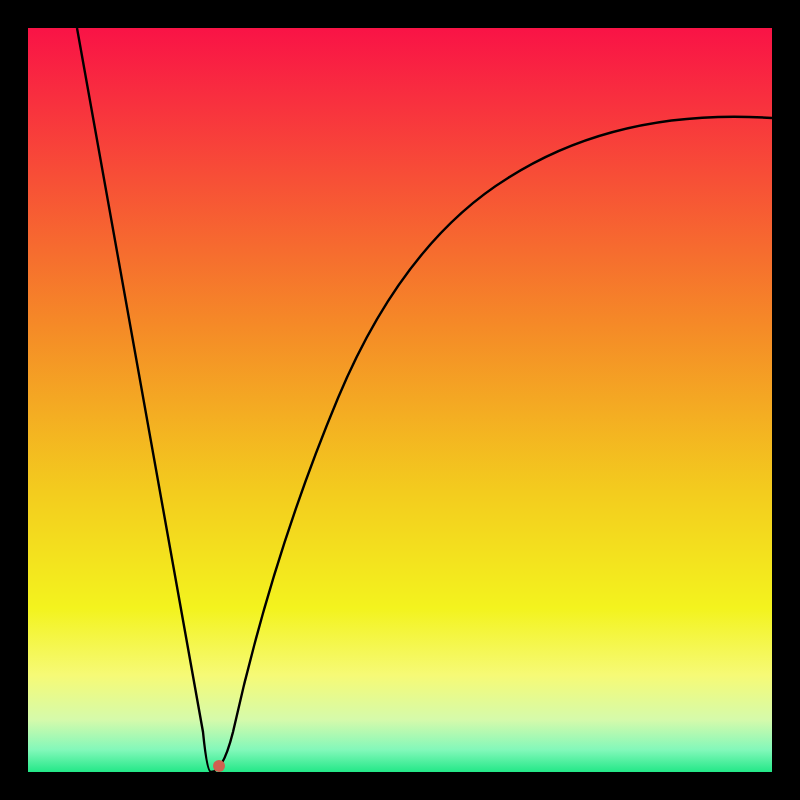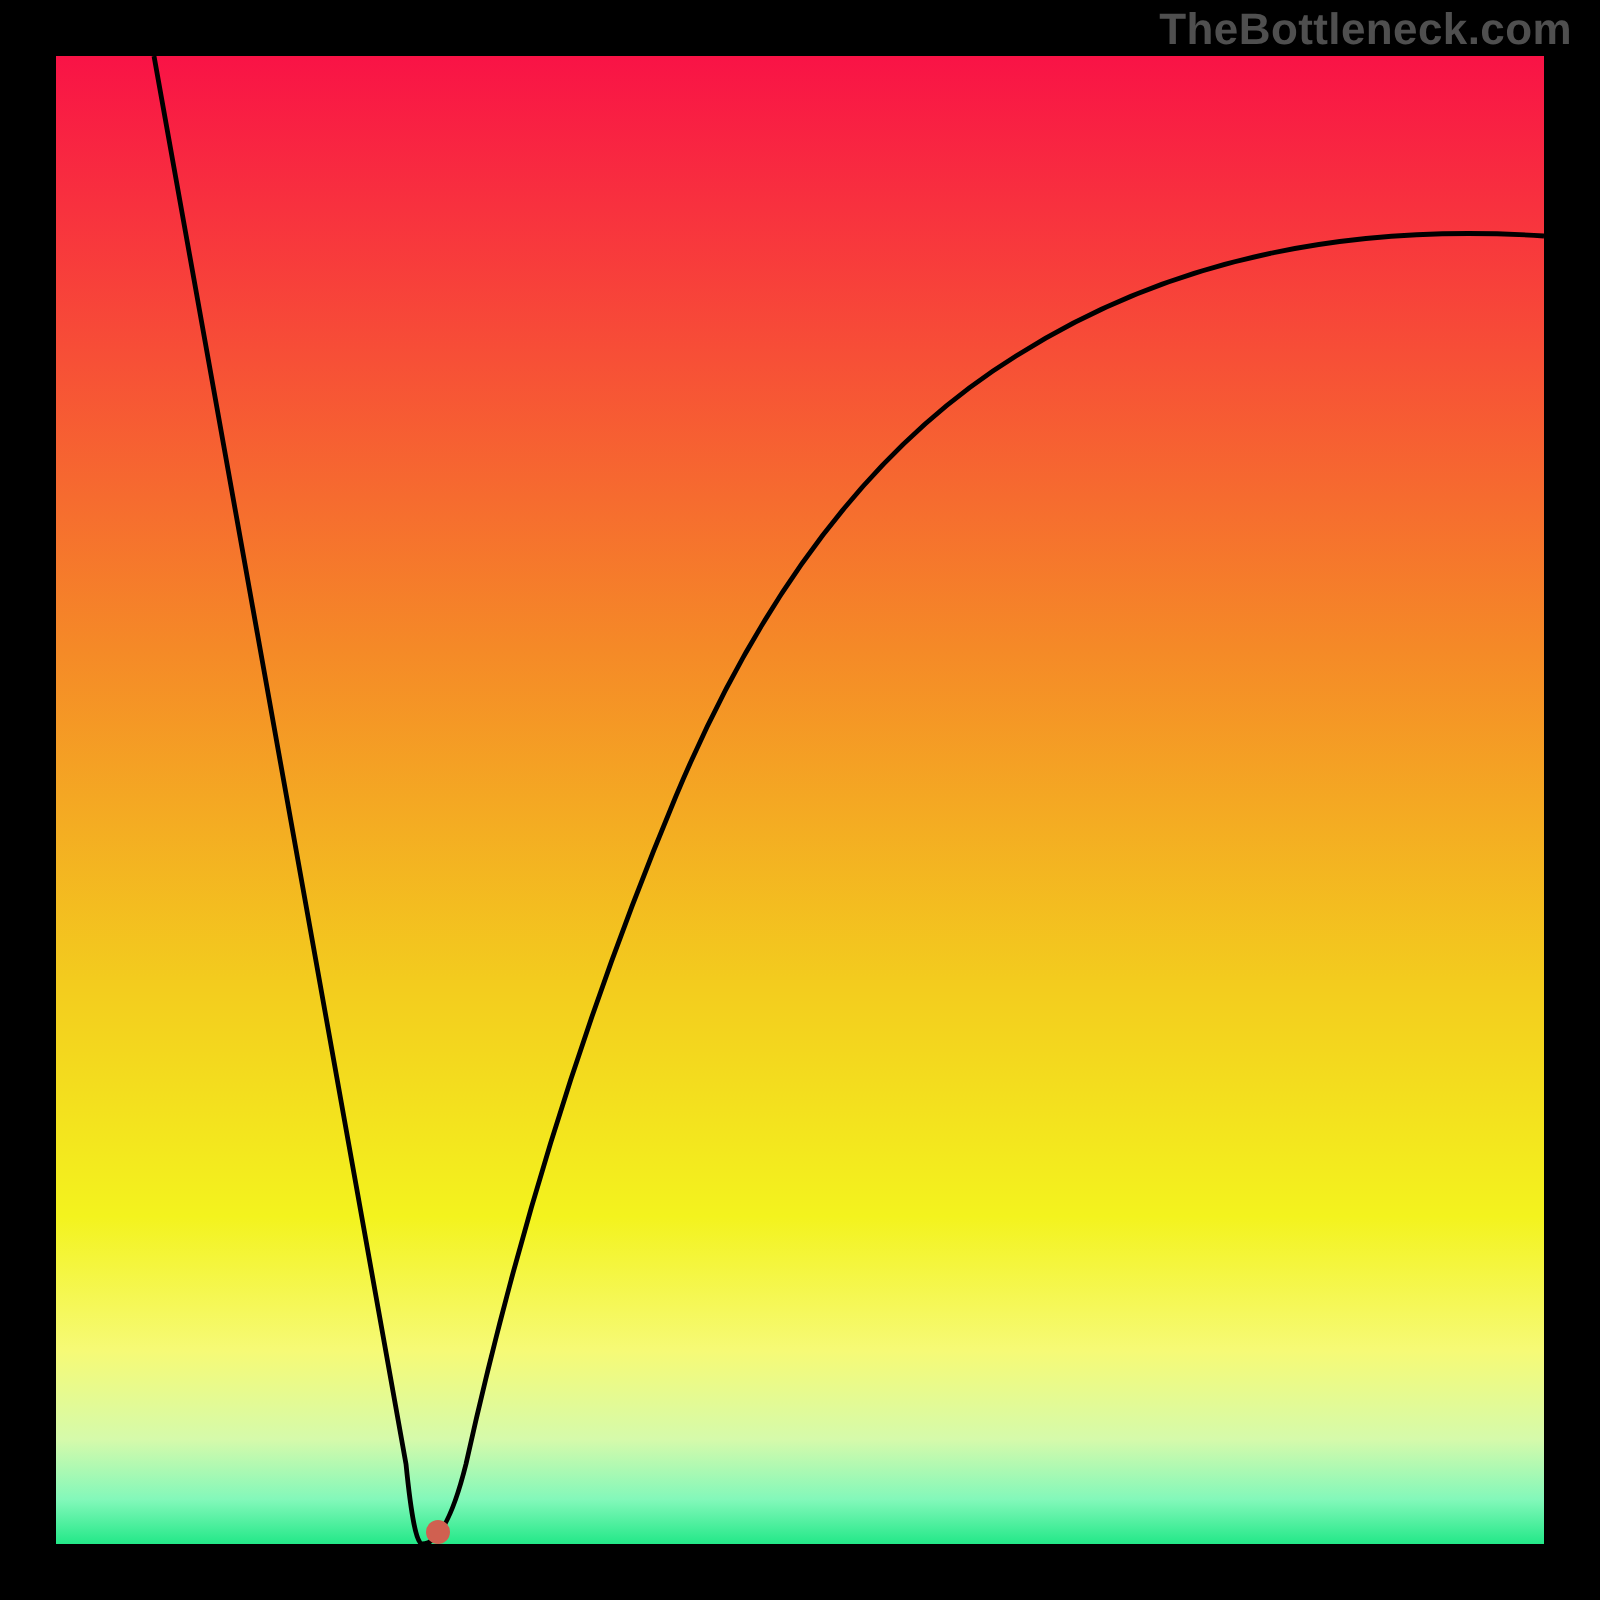--- a/index.html
+++ b/index.html
@@ -47,21 +47,20 @@
     inset: 0;
     width: 100%;
     height: 100%;
   }
 </style>
 </head>
 <body>
 
 <div class="frame">
 
-  <div class="watermark">TheBottleneck.com</div>
 
   <div class="plot-area">
 
     <svg class="gradient" viewBox="0 0 744 744" preserveAspectRatio="none">
       <defs>
         <linearGradient id="bg-grad" x1="0" y1="0" x2="0" y2="1">
             <stop offset="0%" stop-color="#f91346"></stop>
             <stop offset="40%" stop-color="#f58a27"></stop>
             <stop offset="62%" stop-color="#f3cb1e"></stop>
             <stop offset="78%" stop-color="#f3f31e"></stop>

